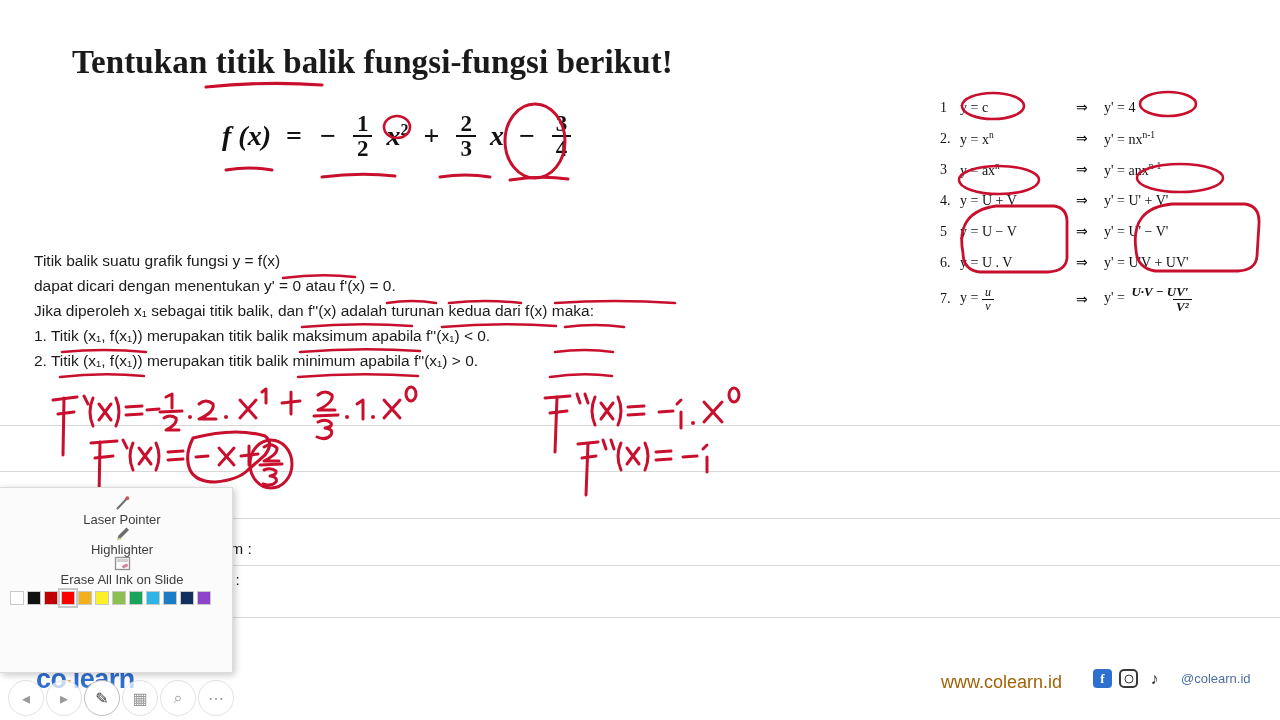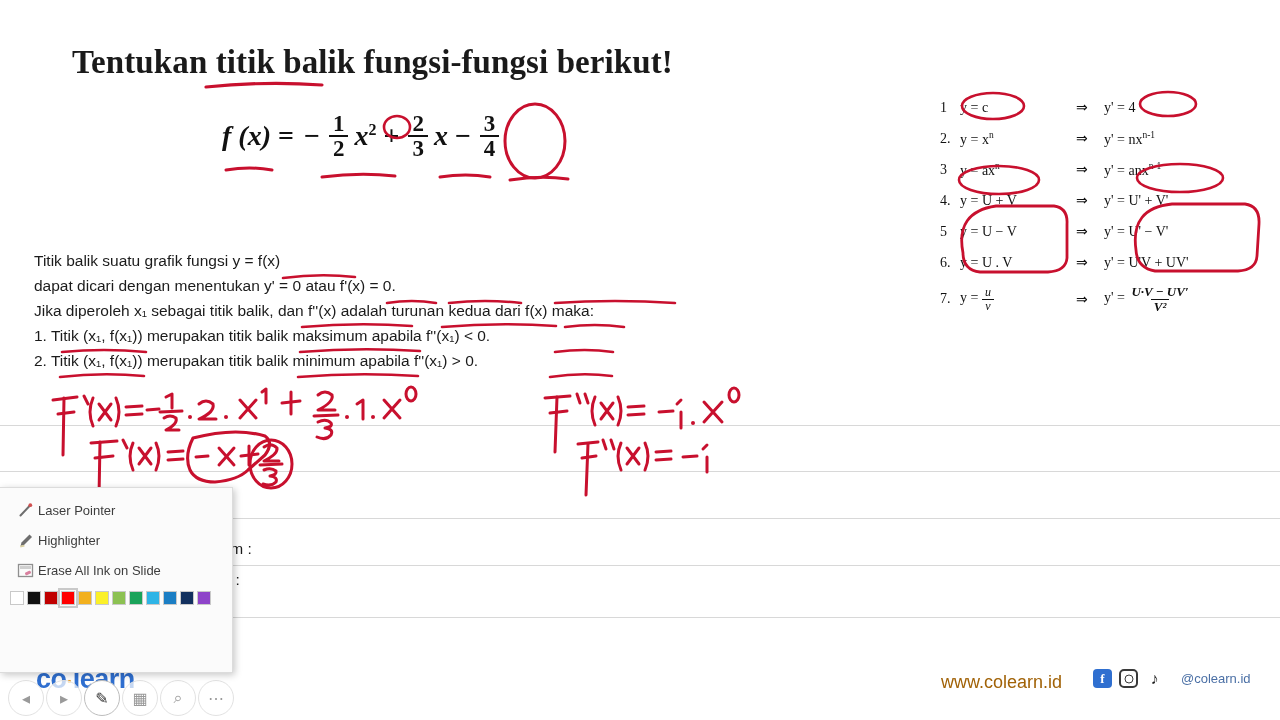--- a/index.html
+++ b/index.html
@@ -19,21 +19,21 @@
     font-family:"Liberation Serif", serif;
     font-size:33px;font-weight:700;color:#1a1a1a;letter-spacing:.1px;
     white-space:nowrap;
   }
 
   
   .formula{
     position:absolute;left:222px;top:112px;
     font-family:"Liberation Serif", serif;
     font-size:28px;font-weight:700;font-style:italic;color:#111;
-    display:flex;align-items:center;gap:4px;white-space:nowrap;
+    display:flex;align-items:center;gap:12px;white-space:nowrap;
   }
   .formula .op{font-style:normal;margin:0 3px;}
   .frac{display:inline-flex;flex-direction:column;align-items:center;
         vertical-align:middle;font-style:normal;line-height:1.02;margin:0 2px;}
   .frac .num{font-size:23px;padding:0 4px;}
   .frac .den{font-size:23px;padding:0 4px;border-top:2px solid #111;}
   .sup{font-size:16px;vertical-align:super;font-style:normal;}
 
   
   .body-text{
@@ -48,39 +48,39 @@
   .rrow{display:flex;align-items:center;height:31px;white-space:nowrap;}
   .rnum{width:20px;flex:none;}
   .rleft{width:116px;flex:none;}
   .rarrow{width:28px;flex:none;}
   .rright{flex:1;}
   .rules sup{font-size:9.5px;}
   .ifrac{display:inline-flex;flex-direction:column;align-items:center;
          vertical-align:middle;line-height:1.02;font-style:italic;}
   .ifrac .n{font-size:12px;padding:0 3px;}
   .ifrac .d{font-size:12px;padding:0 3px;border-top:1.4px solid #111;}
-  .bfrac{display:inline-flex;flex-direction:column;align-items:center;
+  .bfrac{display:inline-flex;flex-direction:column;align-items:flex-end;
          vertical-align:middle;line-height:1.05;font-style:italic;font-weight:700;}
   .bfrac .n{font-size:13px;padding:0 3px;}
   .bfrac .d{font-size:13px;padding:0 3px;border-top:1.5px solid #111;}
 
   
   .ink{position:absolute;inset:0;pointer-events:none;}
 
   
   .ans{position:absolute;font-size:15.5px;color:#1b1b1b;white-space:nowrap;}
 
   
   .penmenu{
     position:absolute;left:0px;top:487px;width:232px;height:184px;
     background:#fbfbfb;border:1px solid #dcdcdc;border-left:none;
     box-shadow:2px 2px 7px rgba(0,0,0,.22);
     z-index:40;
   }
-  .mi{display:flex;align-items:center;height:30px;padding:0 0 0 12px;cursor:default;}
+  .mi{display:flex;align-items:center;height:30px;padding:0 0 0 12px;cursor:default;flex-direction:column;}
   .mi:first-child{margin-top:7px;}
   .mi .mi-ic{width:26px;flex:none;display:flex;align-items:center;justify-content:center;}
   .mi .mi-lb{font-size:13px;color:#3d3d3d;}
   .swatches{display:flex;gap:3px;padding:6px 0 0 10px;align-items:center;}
   .sw{width:14px;height:14px;border:1px solid #c9c9c9;box-sizing:border-box;}
   .sw.sel{outline:2px solid #c9c9c9;outline-offset:1px;}
 
   
   .bottombar{position:absolute;left:0;bottom:0;width:1280px;height:44px;z-index:30;}
   .tbtn{position:absolute;top:4px;width:34px;height:34px;border-radius:50%;

